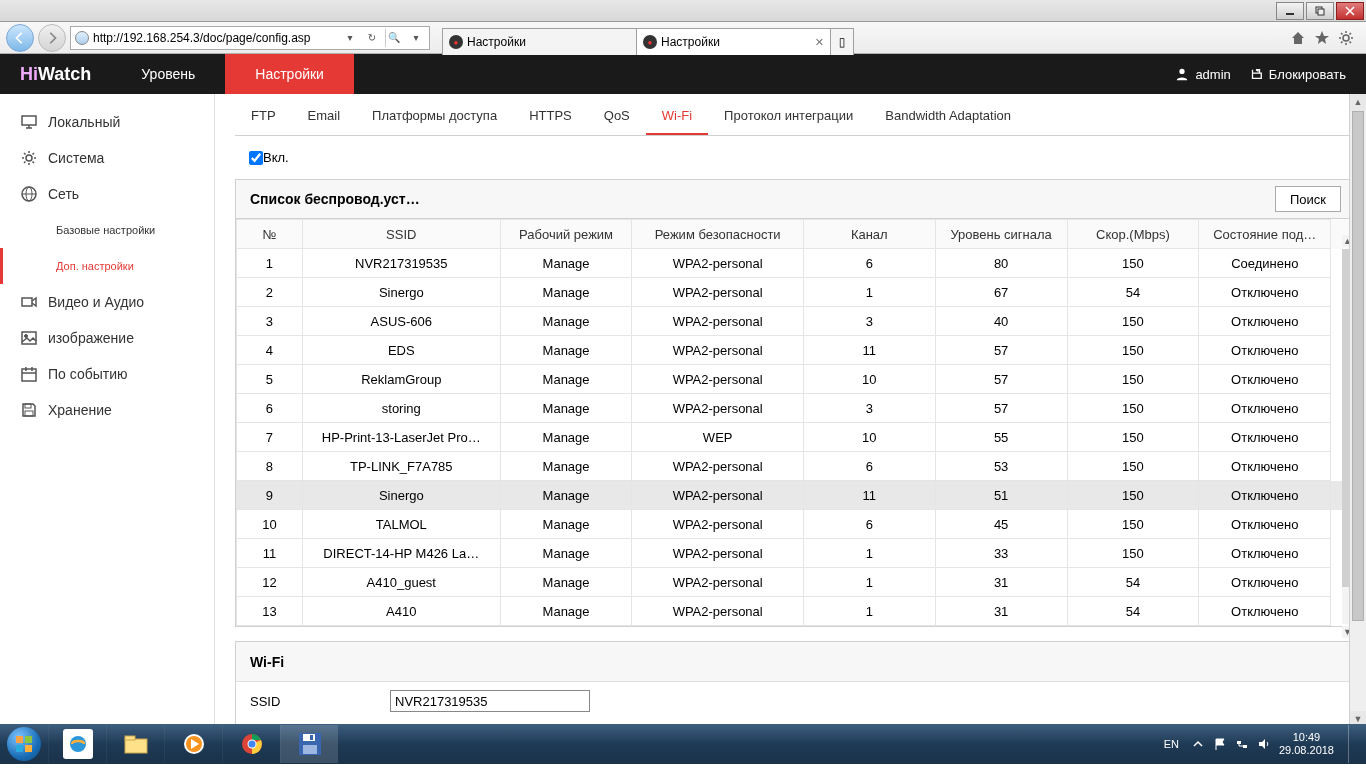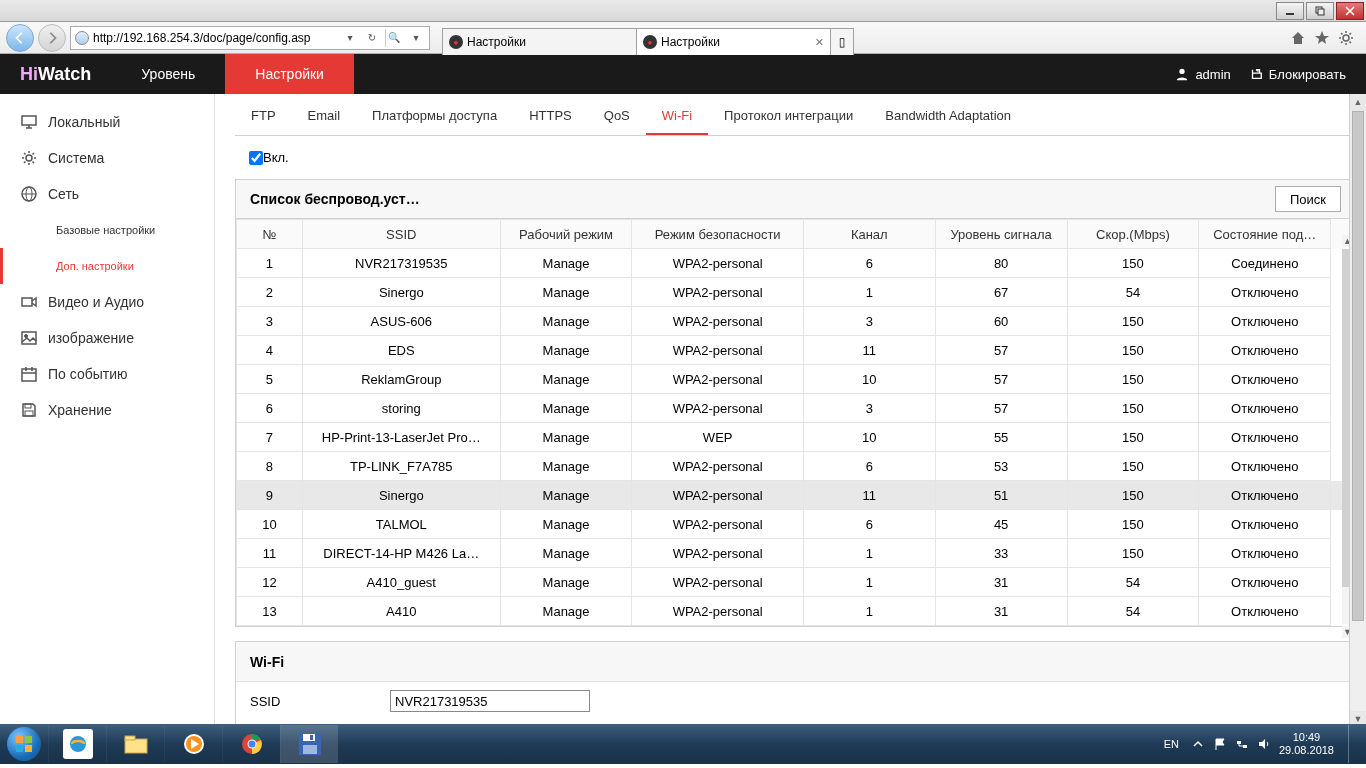--- a/index.html
+++ b/index.html
@@ -314,21 +314,21 @@
                 <td>54</td>
                 <td>Отключено</td>
                 <td style="border: none; width: 18px;"></td>
               </tr>
               <tr>
                 <td>3</td>
                 <td>ASUS-606</td>
                 <td>Manage</td>
                 <td>WPA2-personal</td>
                 <td>3</td>
-                <td>60</td>
+                <td>40</td>
                 <td>150</td>
                 <td>Отключено</td>
                 <td style="border: none; width: 18px;"></td>
               </tr>
               <tr>
                 <td>4</td>
                 <td>EDS</td>
                 <td>Manage</td>
                 <td>WPA2-personal</td>
                 <td>11</td>

